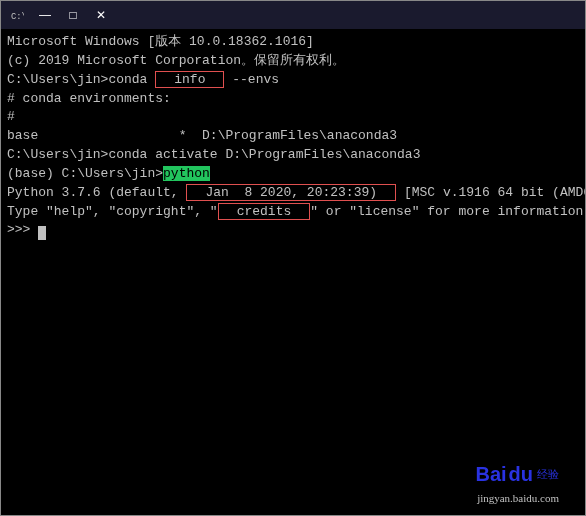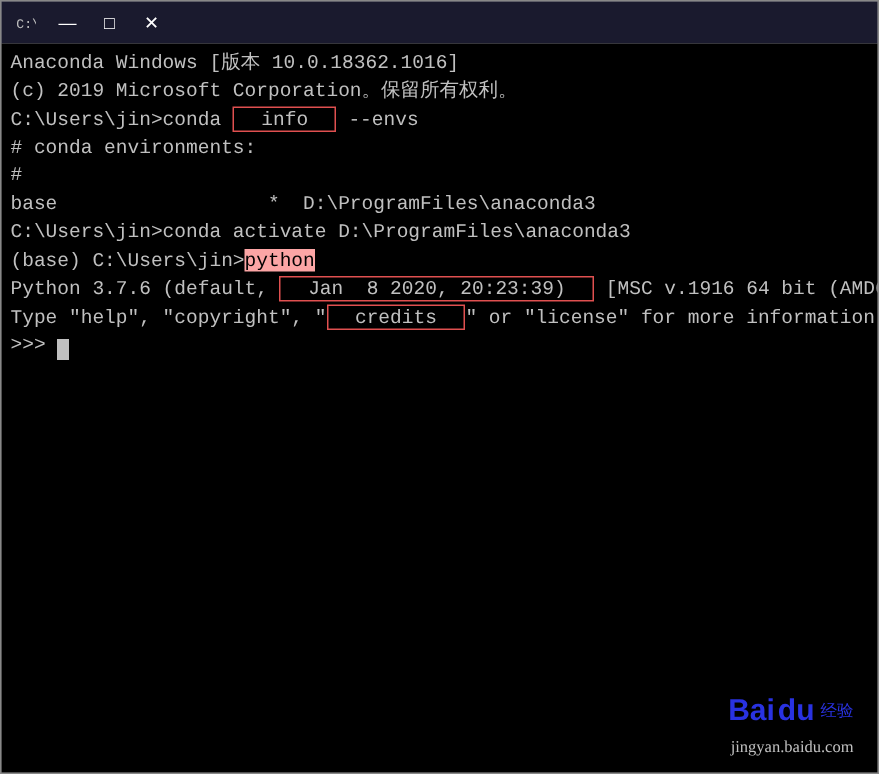--- a/index.html
+++ b/index.html
@@ -88,28 +88,28 @@
     }
 
     .highlight-box {
       display: inline;
       background: transparent;
       border: 1px solid #e05050;
       padding: 0 18px;
     }
 
     .highlighted-python {
-      background: #fca5a5;
+      background: #22c55e;
       color: #000000;
     }
 
     .watermark {
       position: absolute;
       bottom: 8px;
-      right: 16px;
+      right: 26px;
       display: flex;
       flex-direction: column;
       align-items: flex-end;
     }
 
     .watermark-logo {
       display: flex;
       align-items: center;
       gap: 2px;
     }
@@ -156,21 +156,21 @@
       </svg>
     </div>
     <div class="title-buttons">
       <button class="title-btn">—</button>
       <button class="title-btn">□</button>
       <button class="title-btn close">✕</button>
     </div>
   </div>
 
   <div class="terminal-body">
-    <span class="line">Anaconda Windows [版本 10.0.18362.1016]</span>
+    <span class="line">Microsoft Windows [版本 10.0.18362.1016]</span>
     <span class="line">(c) 2019 Microsoft Corporation。保留所有权利。</span>
     <span class="line"></span>
     <span class="line">C:\Users\jin&gt;conda <span class="highlight-box">info</span> --envs</span>
     <span class="line"># conda environments:</span>
     <span class="line">#</span>
     <span class="line">base                  *  D:\ProgramFiles\anaconda3</span>
     <span class="line"></span>
     <span class="line"></span>
     <span class="line">C:\Users\jin&gt;conda activate D:\ProgramFiles\anaconda3</span>
     <span class="line"></span>

